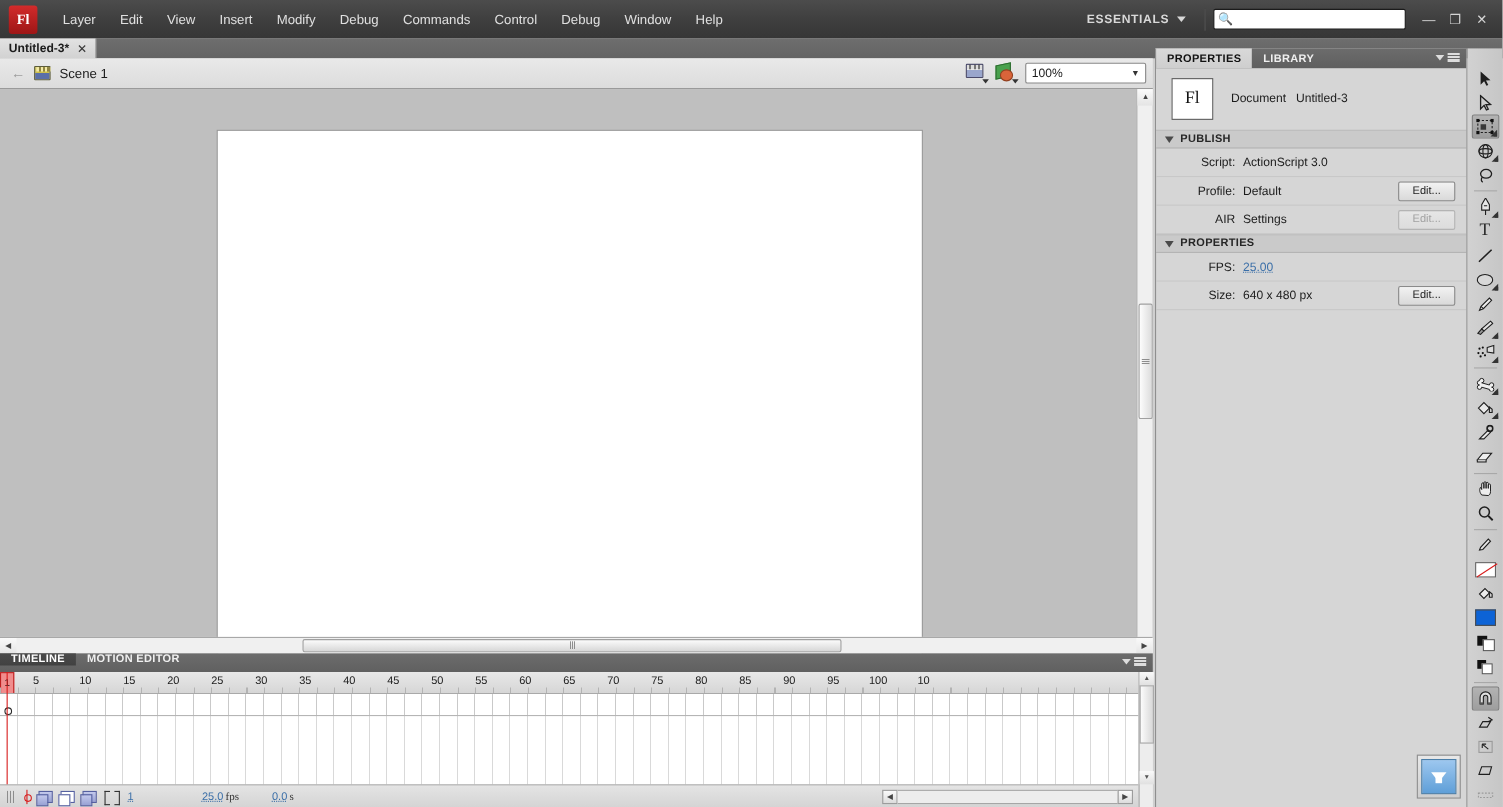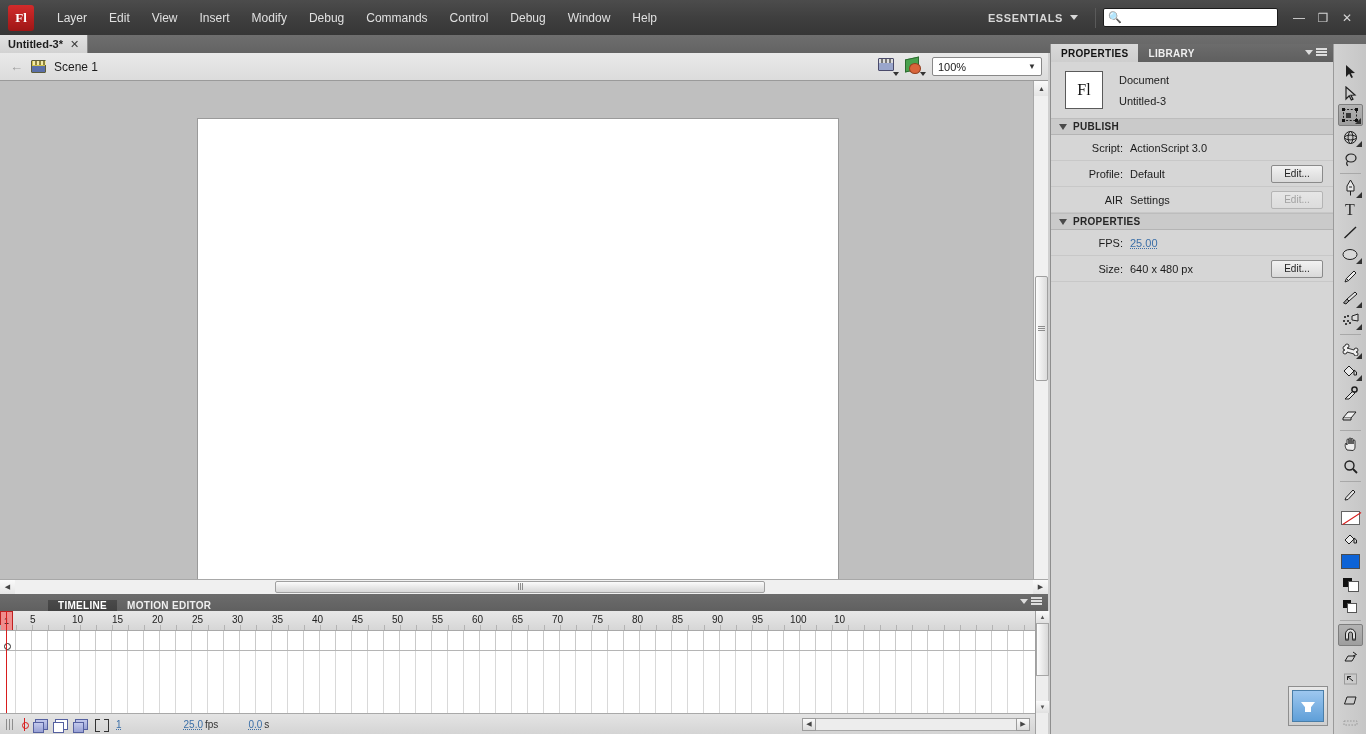--- a/index.html
+++ b/index.html
@@ -145,21 +145,21 @@
     position:absolute; left:260px; top:1px; width:490px; height:12px;
     background:linear-gradient(to bottom,#fbfbfb,#d7d7d7); border:1px solid #a0a0a0;border-radius:2px;
     display:flex;align-items:center;justify-content:center;
   }
   .grip-v{width:5px;height:7px;background:repeating-linear-gradient(to right,#8d8d8d 0 1px,transparent 1px 2px);}
 
   
   .timeline { position:absolute; left:0; top:594px; width:1048px; height:140px; background:#e3e3e3; }
   .tl-tabs{
     height:17px; background:linear-gradient(to bottom,#6c6c6c,#606060);
-    display:flex;align-items:flex-end; position:relative;padding-left:48px;
+    display:flex;align-items:flex-start; position:relative;
   }
   .tl-tab{
     padding:0 10px; display:flex;align-items:center;font-size:10px;font-weight:bold;
     color:#f0f0f0; letter-spacing:0.3px;
   }
   .tl-tab.active{ background:linear-gradient(to bottom,#4a4a4a,#414141); color:#fff;}
   .tl-menu{ position:absolute; right:6px; top:3px; display:flex; align-items:center; gap:3px;}
   .hamburger{ width:11px;height:9px; background:repeating-linear-gradient(to bottom,#ddd 0 2px,transparent 2px 3px);}
   .tl-body{ display:flex; height:123px; }
   .layers-col{ width:181px; background:#e0e0e0; border-right:1px solid #9b9b9b; position:relative;}
@@ -235,21 +235,21 @@
   .ph-mini::before{content:"";position:absolute;left:3px;top:0;width:1px;height:13px;background:#d81d1d;}
   .ph-mini::after{content:"";position:absolute;left:1px;top:4px;width:5px;height:5px;border-radius:50%;border:1px solid #d81d1d;}
   .onion-ico{ width:13px;height:11px;border:1px solid #5560a0; background:linear-gradient(to bottom,#c3c9ec,#98a1d4); position:relative;}
   .onion-ico.outline{ background:#fff; }
   .onion-ico::after{content:"";position:absolute;left:-3px;top:2px;width:9px;height:9px;border:1px solid #5560a0;background:inherit;}
   .bracket-ico{ width:14px;height:11px; position:relative;}
   .bracket-ico::before,.bracket-ico::after{content:"";position:absolute;top:0;width:4px;height:11px;border:1px solid #333;}
   .bracket-ico::before{left:0;border-right:0;}
   .bracket-ico::after{right:0;border-left:0;}
   .foot-val{ font-size:10px; color:#3b6fa8; text-decoration:underline; text-decoration-style:dotted;}
-  .foot-unit{ font-size:10px; color:#333; }
+  .foot-unit{ font-size:10px; color:#333;font-family:Liberation Serif, serif; }
   .tl-hscroll{ margin-left:auto; display:flex; align-items:center; height:13px; padding-right:5px;}
   .tlsc-arrow{width:14px;height:13px;display:flex;align-items:center;justify-content:center;font-size:7px;color:#444;background:linear-gradient(to bottom,#fafafa,#dcdcdc);border:1px solid #9c9c9c;}
   .tlsc-track{ width:200px;height:13px;background:#ededed;border:1px solid #a6a6a6;border-left:0;border-right:0;}
   .tl-vscroll{
     width:13px; background:#ededed; border-left:1px solid #a0a0a0; position:relative;
   }
   .tlv-arrow{width:13px;height:12px;display:flex;align-items:center;justify-content:center;font-size:6px;color:#555;background:linear-gradient(to bottom,#fafafa,#e0e0e0);}
   .tlv-arrow.bot{position:absolute;bottom:21px;left:0;}
   .tlv-thumb{position:absolute;left:0;top:12px;width:13px;height:53px;background:linear-gradient(to right,#fcfcfc,#d8d8d8);border:1px solid #a6a6a6;}
 
@@ -264,21 +264,21 @@
   }
   .ptab{ padding:0 10px; display:flex;align-items:center; font-size:10px; font-weight:bold; color:#efefef; letter-spacing:0.3px;}
   .ptab.active{ background:linear-gradient(to bottom,#d9d9d9,#cecece); color:#111;}
   .panel-menu{position:absolute;right:6px;top:4px;display:flex;gap:3px;align-items:center;}
   .doc-head{ height:56px; display:flex; align-items:center; padding-left:14px; gap:16px; background:#d6d6d6;}
   .fl-doc-ico{
     width:38px;height:38px;background:#fff;border:1px solid #5a5a5a;
     display:flex;align-items:center;justify-content:center;font-family:"Liberation Serif",serif;
     font-size:16px;color:#111;
   }
-  .doc-meta{ display:flex;flex-direction:column;gap:9px;}
+  .doc-meta{ display:flex;gap:9px;}
   .doc-meta div{ font-size:11px; color:#1c1c1c; }
   .section-head{
     height:17px; background:#cacaca; border-top:1px solid #bdbdbd; border-bottom:1px solid #b4b4b4;
     display:flex;align-items:center;gap:6px;padding-left:8px;
     font-size:10px;font-weight:bold;color:#262626; letter-spacing:0.3px;
   }
   .tri{ width:0;height:0;border-left:4.5px solid transparent;border-right:4.5px solid transparent;border-top:6px solid #4a4a4a;}
   .prow{
     height:26px; display:flex; align-items:center; padding-right:10px; gap:7px;
     border-bottom:1px solid #c8c8c8;

